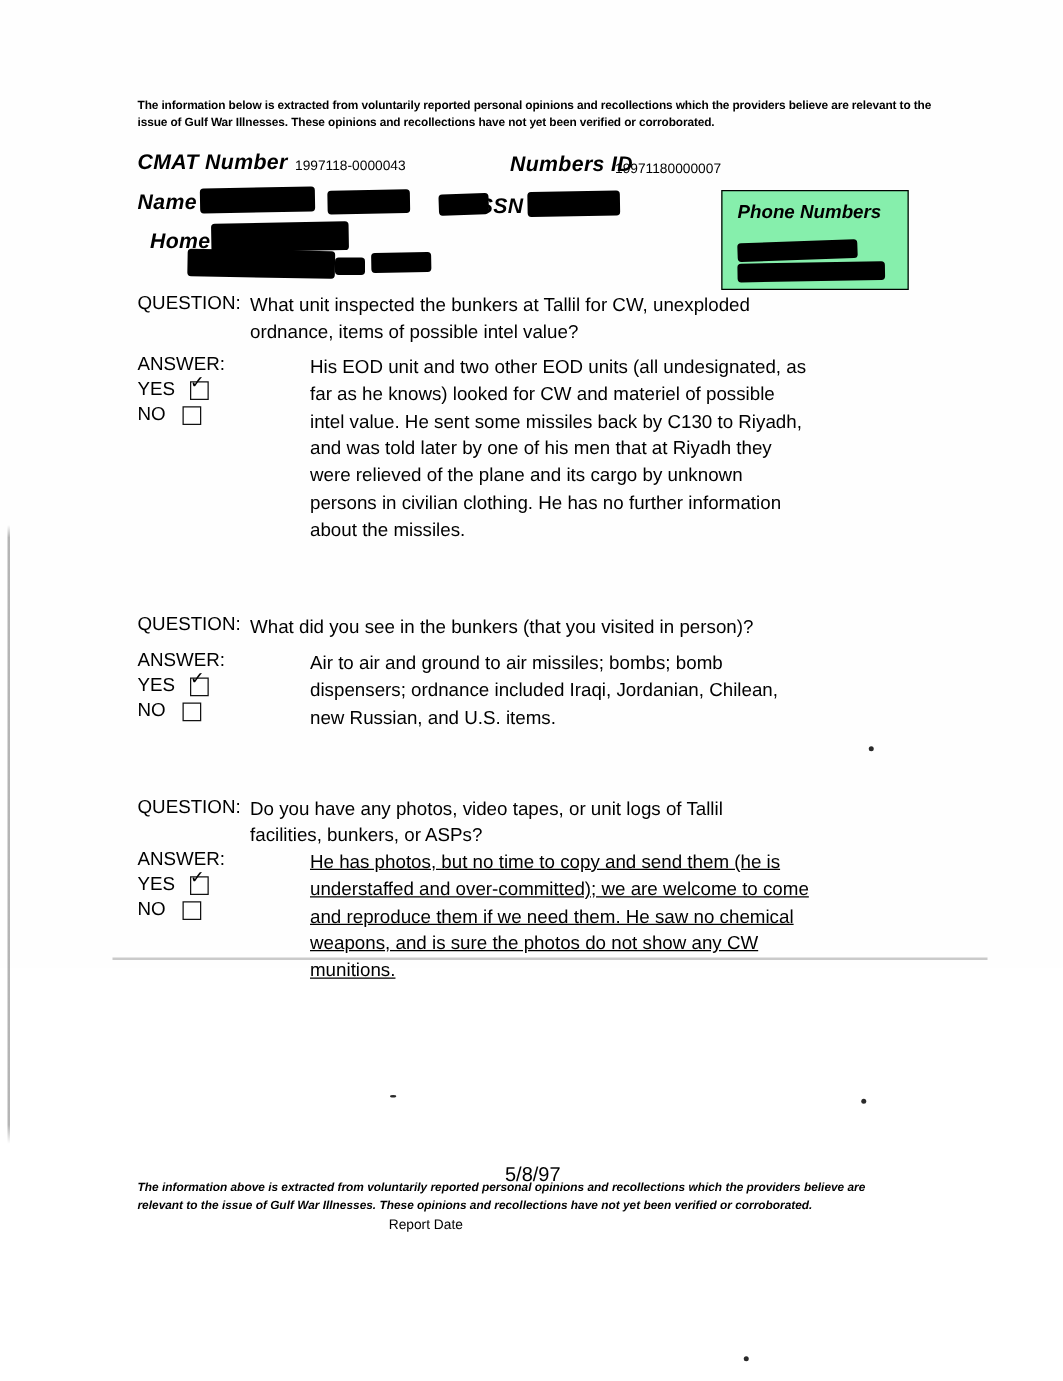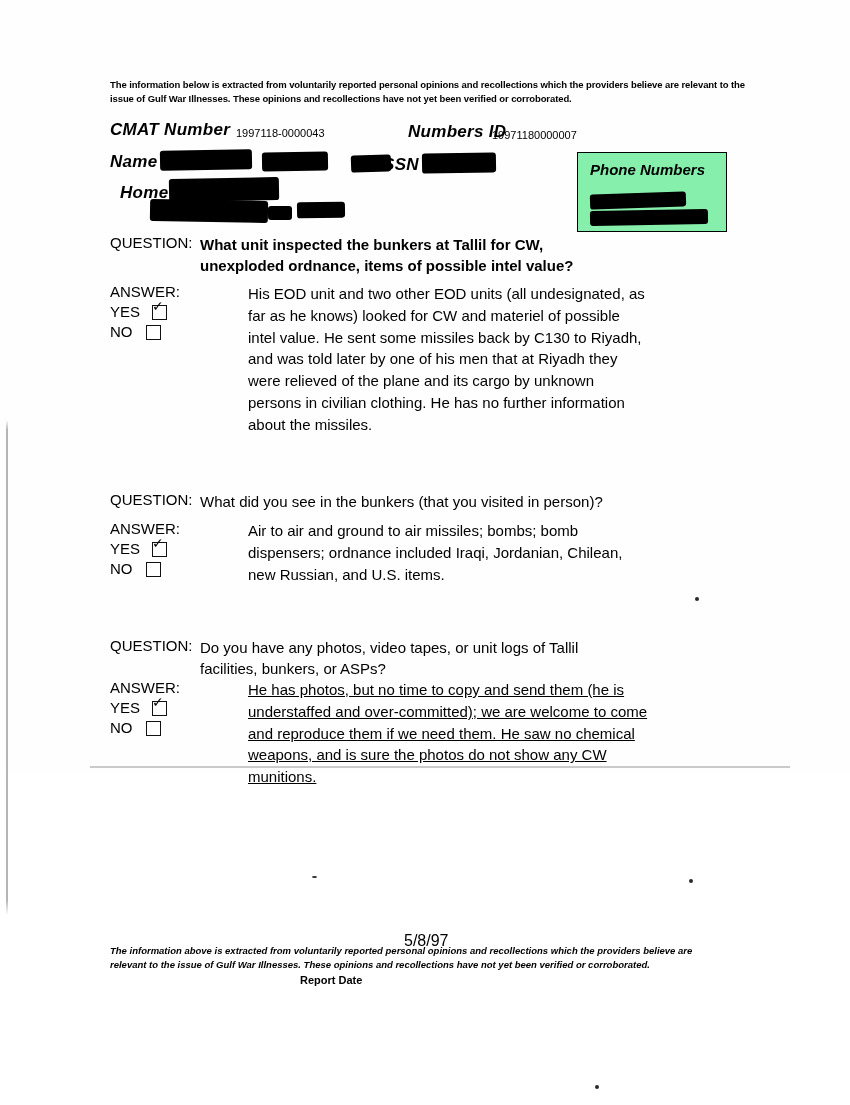--- a/index.html
+++ b/index.html
@@ -150,23 +150,23 @@
     position: absolute;
     left: 110px; top: 944px;
     width: 610px;
     font-size: 9.5px;
     font-style: italic;
     font-weight: bold;
     line-height: 1.5;
   }
   .report-date-label {
     position: absolute;
-    left: 277px; top: 974px;
+    left: 288px; top: 974px;
     font-size: 11px;
-    font-weight: bold;
+    font-weight: normal;
     padding-left: 23px;
   }
   .report-date-value {
     position: absolute;
     left: 404px; top: 932px;
     font-size: 16px;
   }
 </style>
 </head>
 <body>
@@ -203,21 +203,21 @@
   <div class="redact" style="left:297px; top:202px; width:48px; height:16px; transform:rotate(-1deg);"></div>
 
   <div class="phone-box">
     <div class="phone-box-title">Phone Numbers</div>
     <div class="redact" style="left:12px; top:40px; width:96px; height:15px; transform:rotate(-2deg);"></div>
     <div class="redact" style="left:12px; top:57px; width:118px; height:15px; transform:rotate(-1deg);"></div>
   </div>
 
   <div class="qblock">
     <div class="q-label" style="top:234px;">QUESTION:</div>
-    <div class="q-text" style="top:234px;font-weight:bold;">What unit inspected the bunkers at Tallil for CW, unexploded ordnance, items of possible intel value?</div>
+    <div class="q-text" style="top:234px;">What unit inspected the bunkers at Tallil for CW, unexploded ordnance, items of possible intel value?</div>
 
     <div class="a-label" style="top:283px;">ANSWER:</div>
     <div class="yn-label" style="top:303px;">YES</div>
     <div class="checkbox" style="left:152px; top:305px;"></div>
     <div class="checkmark" style="left:152px; top:300px;">✓</div>
 
     <div class="yn-label" style="top:323px;">NO</div>
     <div class="checkbox" style="left:146px; top:325px;"></div>
 
     <div class="a-text" style="top:283px;">His EOD unit and two other EOD units (all undesignated, as far as he knows) looked for CW and materiel of possible intel value.  He sent some missiles back by C130 to Riyadh, and was told later by one of his men that at Riyadh they were relieved of the plane and its cargo by unknown persons in civilian clothing.  He has no further information about the missiles.</div>

